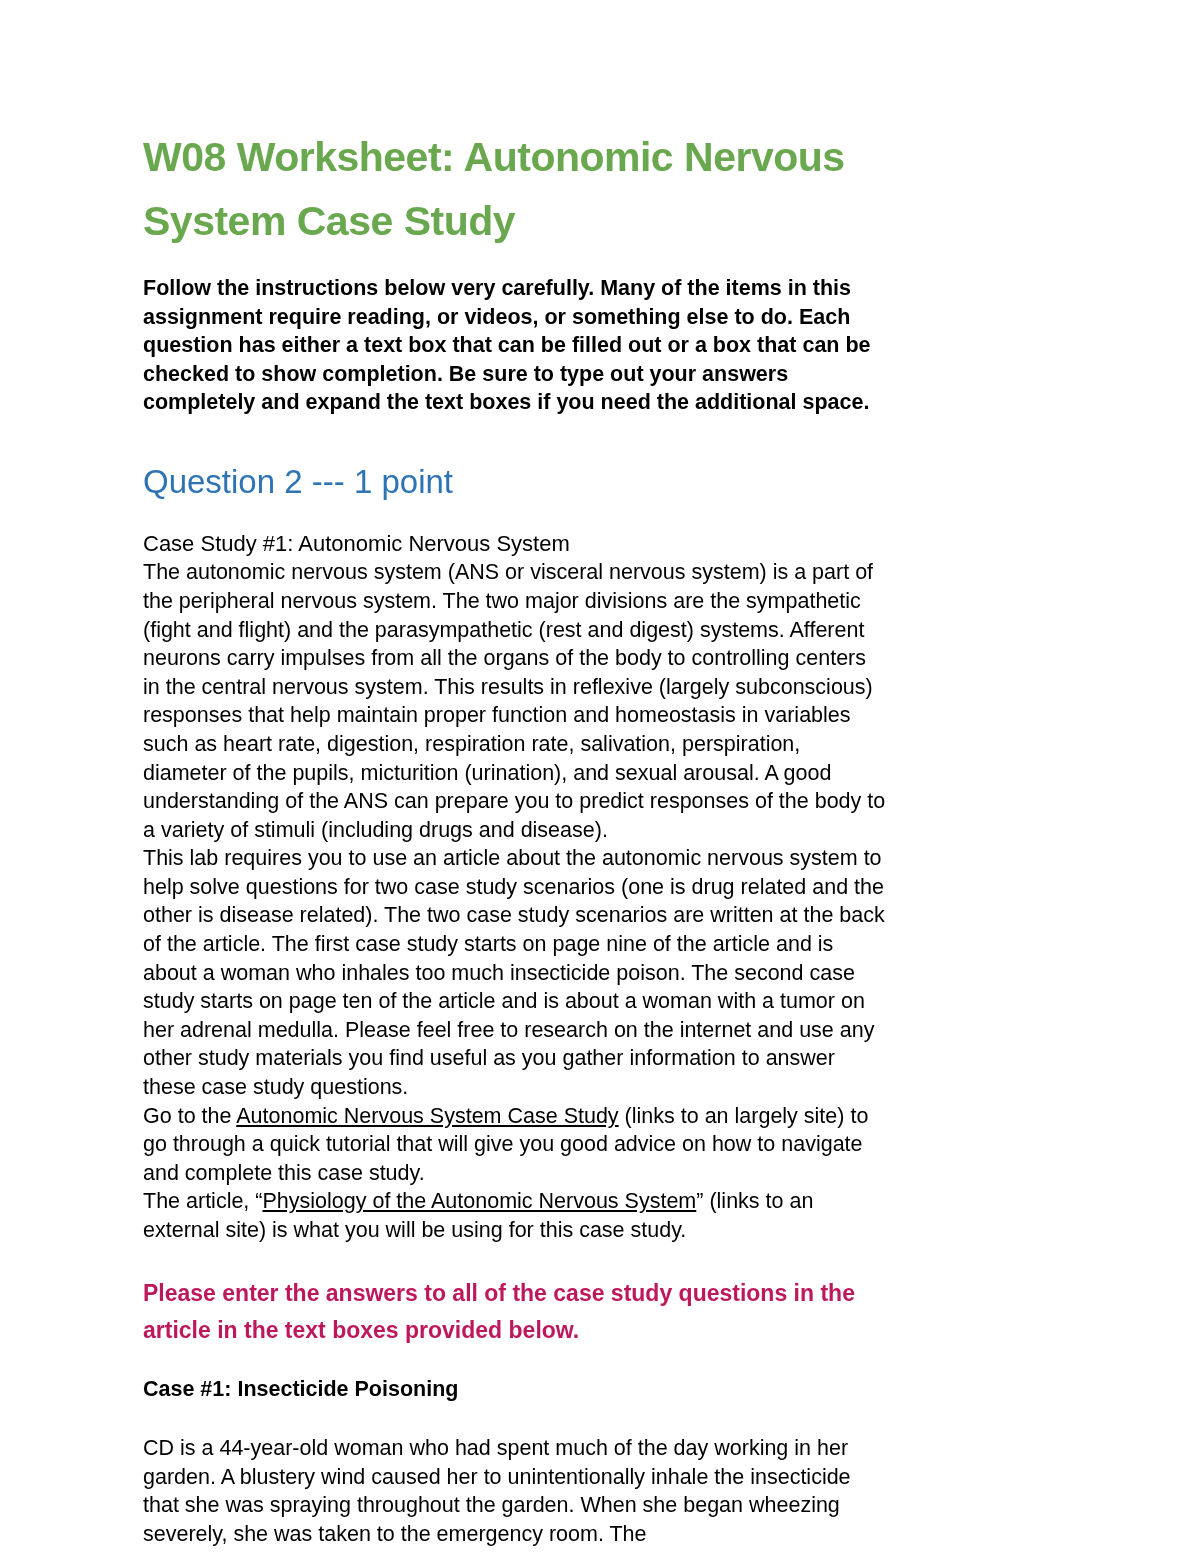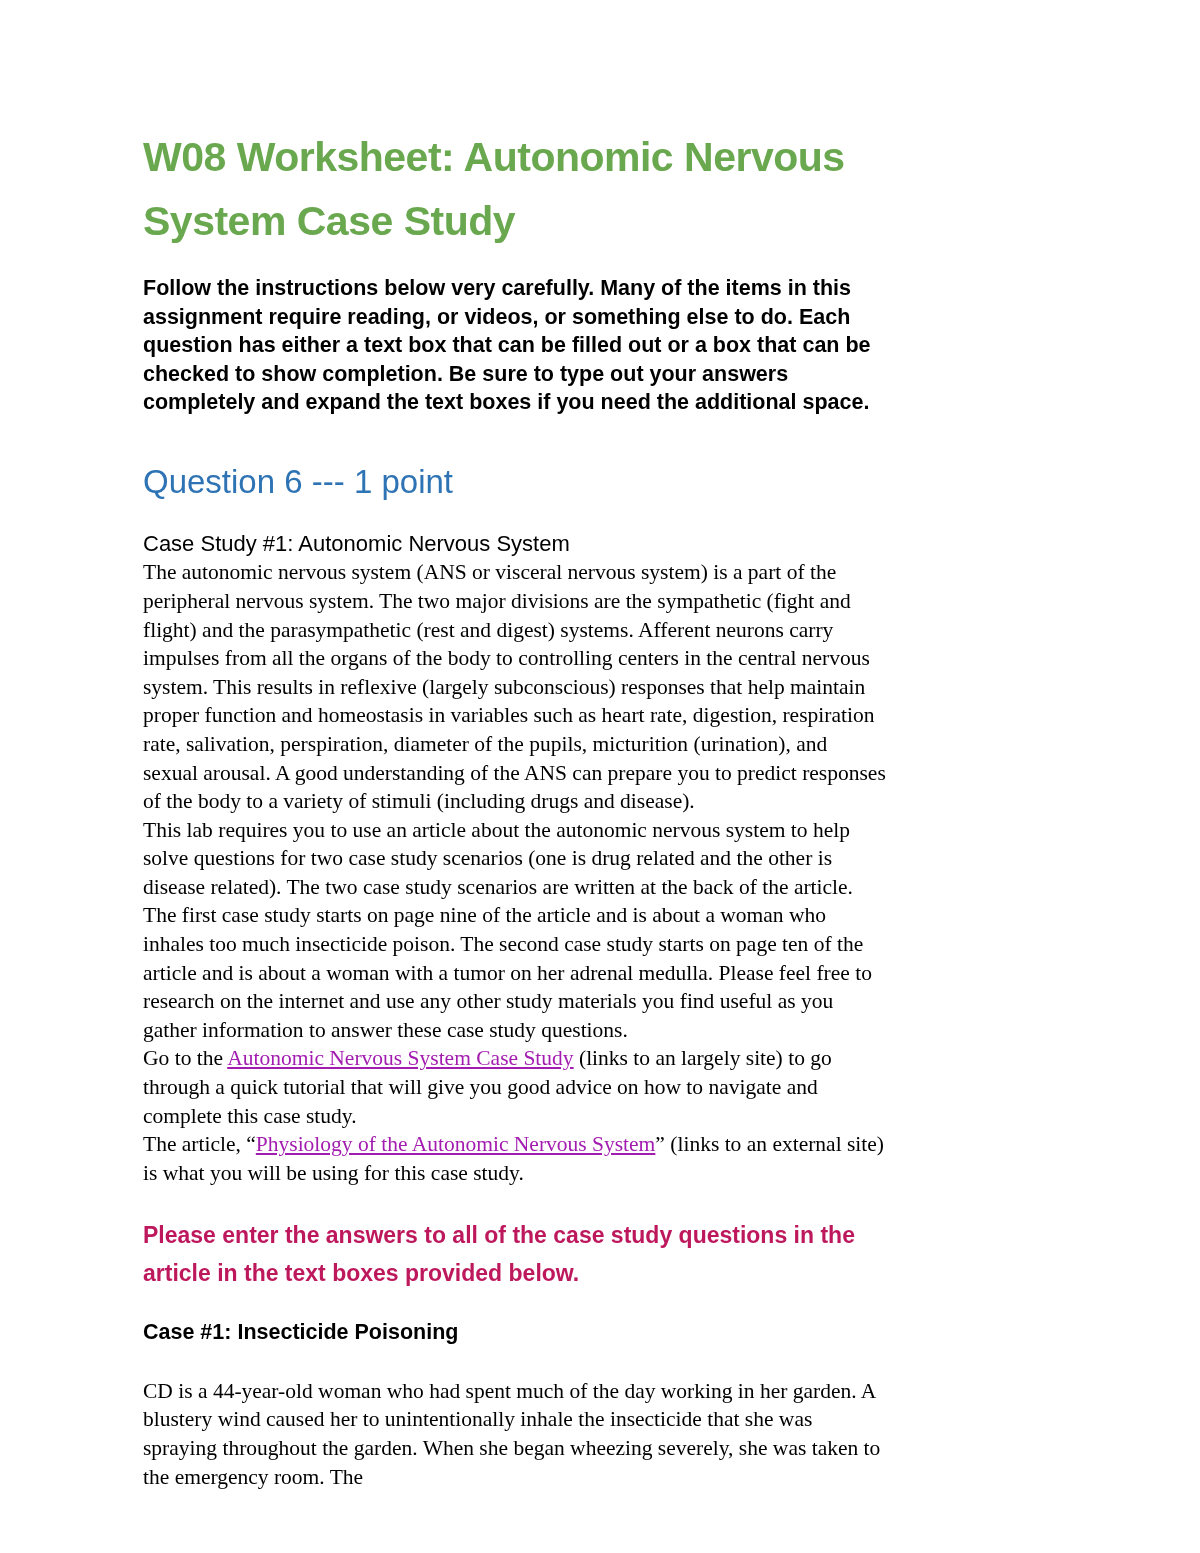--- a/index.html
+++ b/index.html
@@ -43,26 +43,25 @@
     margin: 0;
     font-size: 22px;
     font-weight: 400;
     line-height: 1.3;
   }
   .body-p {
     margin: 0;
     font-size: 21.5px;
     font-weight: 400;
     line-height: 1.33;
-    font-family: Liberation Serif, serif;
   }
   .block-gap {
   }
   .doc-link {
-    color: #a21caf;
+    color: #000000;
     text-decoration: underline;
     cursor: pointer;
   }
   .red-notice {
     margin: 30px 0 0 0;
     color: #be185d;
     font-size: 23px;
     font-weight: 700;
     line-height: 1.62;
   }
@@ -78,21 +77,21 @@
 </style>
 </head>
 <body>
 
 <div class="page">
 
   <h1 class="doc-title">W08 Worksheet: Autonomic Nervous System Case Study</h1>
 
   <p class="intro">Follow the instructions below very carefully. Many of the items in this assignment require reading, or videos, or something else to do. Each question has either a text box that can be filled out or a box that can be checked to show completion. Be sure to type out your answers completely and expand the text boxes if you need the additional space.</p>
 
-  <h2 class="q-heading">Question 6 --- 1 point</h2>
+  <h2 class="q-heading">Question 2 --- 1 point</h2>
 
   <p class="sub-heading">Case Study #1: Autonomic Nervous System</p>
 
   <p class="body-p">The autonomic nervous system (ANS or visceral nervous system) is a part of the peripheral nervous system. The two major divisions are the sympathetic (fight and flight) and the parasympathetic (rest and digest) systems. Afferent neurons carry impulses from all the organs of the body to controlling centers in the central nervous system. This results in reflexive (largely subconscious) responses that help maintain proper function and homeostasis in variables such as heart rate, digestion, respiration rate, salivation, perspiration, diameter of the pupils, micturition (urination), and sexual arousal. A good understanding of the ANS can prepare you to predict responses of the body to a variety of stimuli (including drugs and disease).</p>
 
   <div class="body-p block-gap">
     <p class="body-p">This lab requires you to use an article about the autonomic nervous system to help solve questions for two case study scenarios (one is drug related and the other is disease related). The two case study scenarios are written at the back of the article. The first case study starts on page nine of the article and is about a woman who inhales too much insecticide poison. The second case study starts on page ten of the article and is about a woman with a tumor on her adrenal medulla. Please feel free to research on the internet and use any other study materials you find useful as you gather information to answer these case study questions.</p>
     <div class="body-p">
       <span>Go to the </span><span class="doc-link">Autonomic Nervous System Case Study</span><span> (links to an largely site) to go through a quick tutorial that will give you good advice on how to navigate and complete this case study.</span>
     </div>

